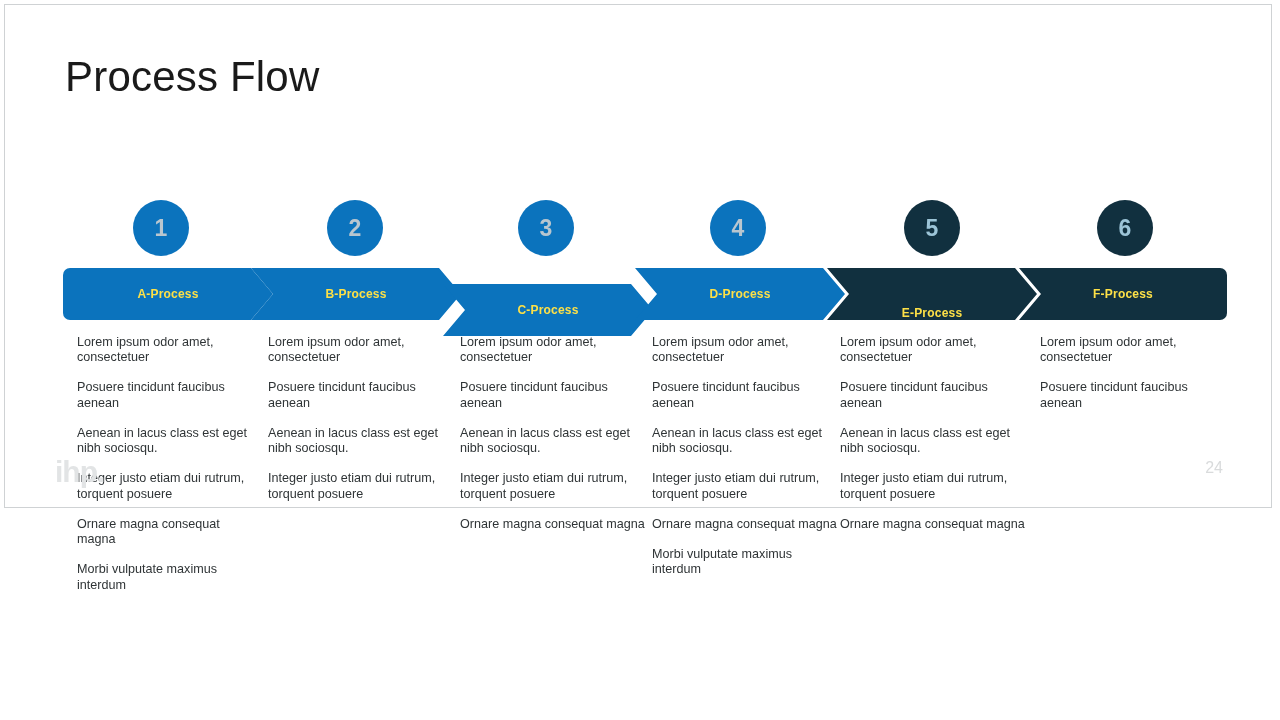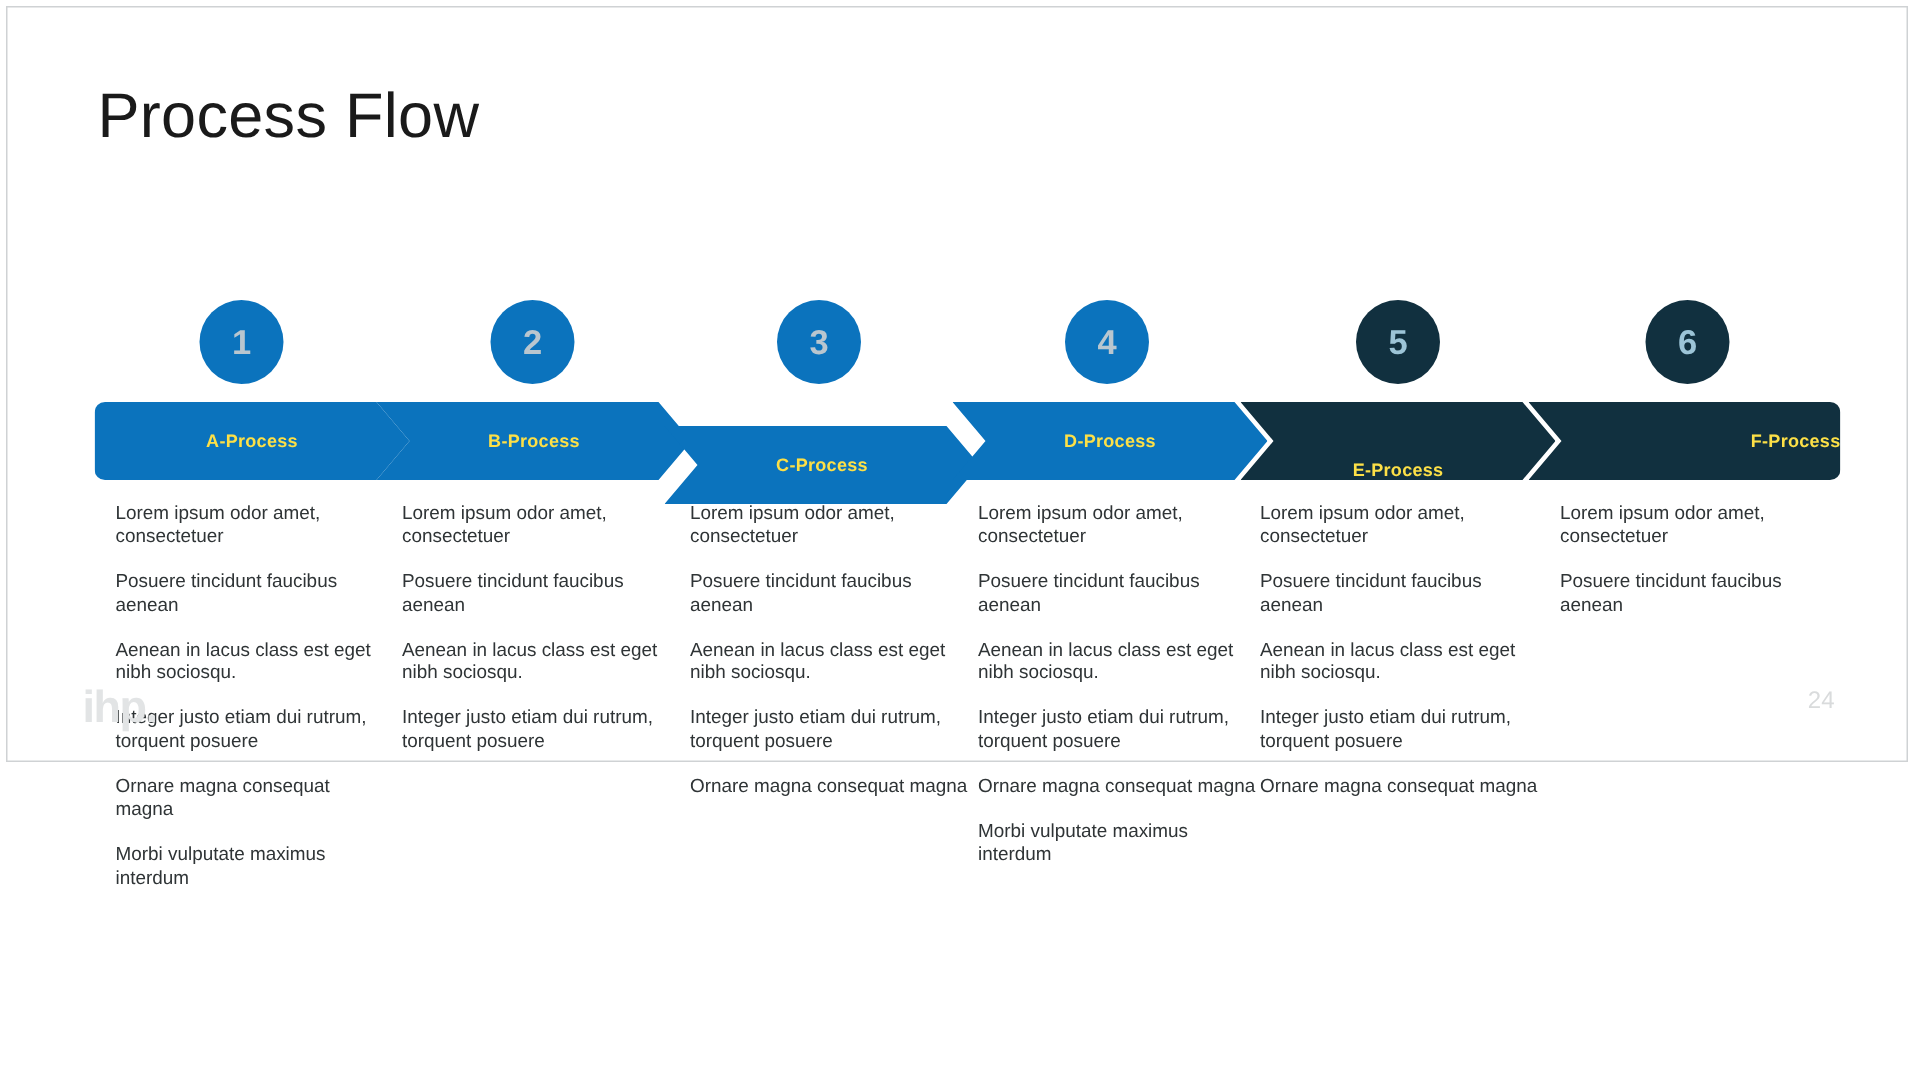--- a/index.html
+++ b/index.html
@@ -101,21 +101,20 @@
   .chev.mid {
     -webkit-clip-path: polygon(0 0, calc(100% - 22px) 0, 100% 50%, calc(100% - 22px) 100%, 0 100%, 22px 50%);
     clip-path: polygon(0 0, calc(100% - 22px) 0, 100% 50%, calc(100% - 22px) 100%, 0 100%, 22px 50%);
   }
   
   .chev.last {
     border-top-right-radius: 7px;
     border-bottom-right-radius: 7px;
     -webkit-clip-path: polygon(0 0, 100% 0, 100% 100%, 0 100%, 22px 50%);
     clip-path: polygon(0 0, 100% 0, 100% 100%, 0 100%, 22px 50%);
-    justify-content: flex-end;
   }
 
   
   .columns {
     position: absolute;
     left: 58px;
     top: 330px;
     width: 1170px;
     height: 290px;
   }

